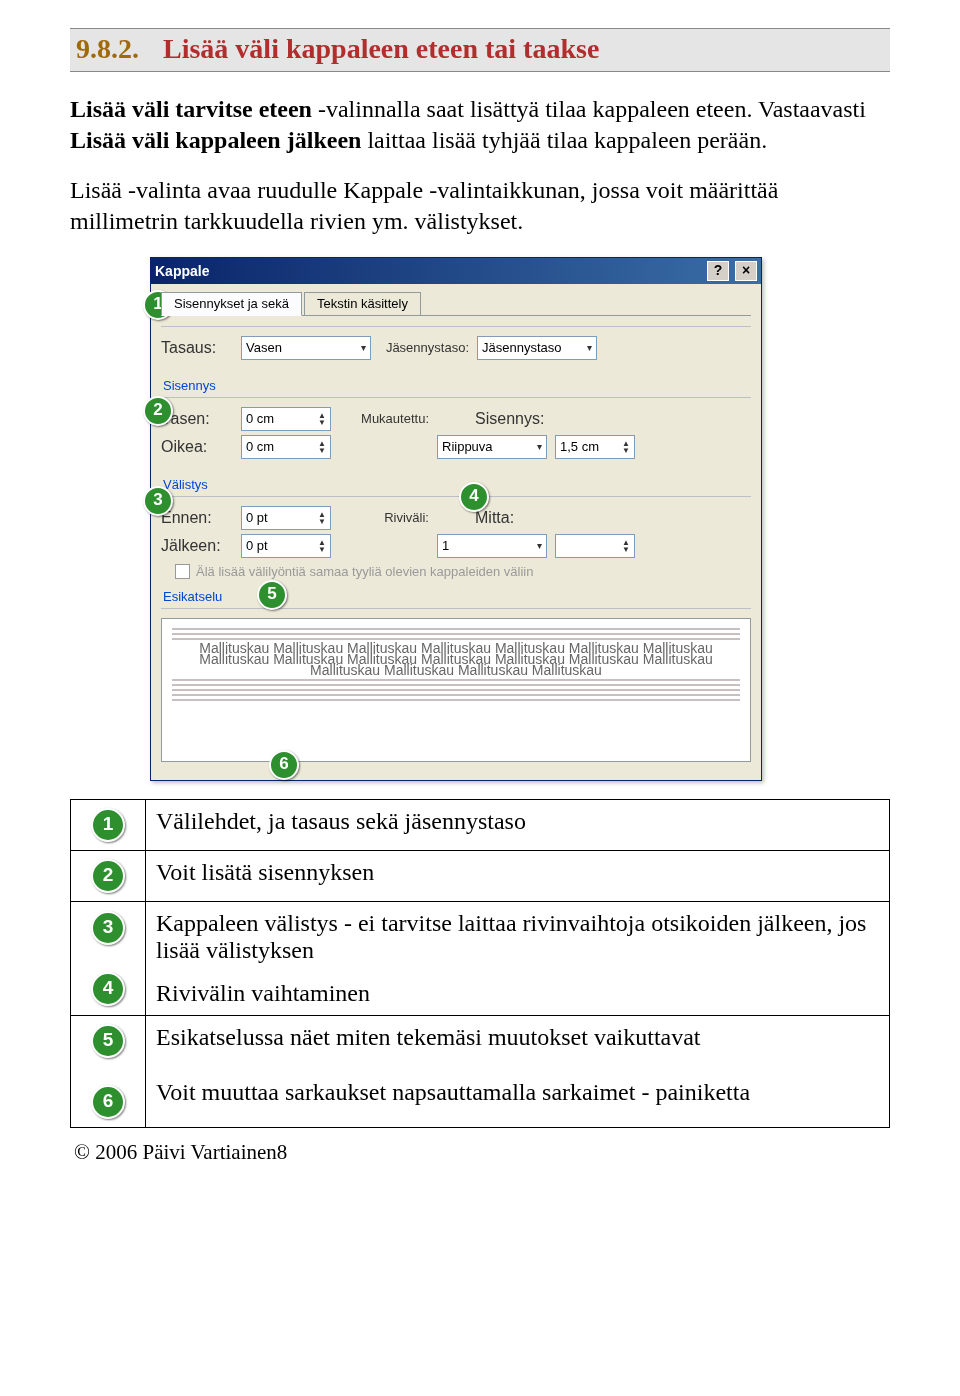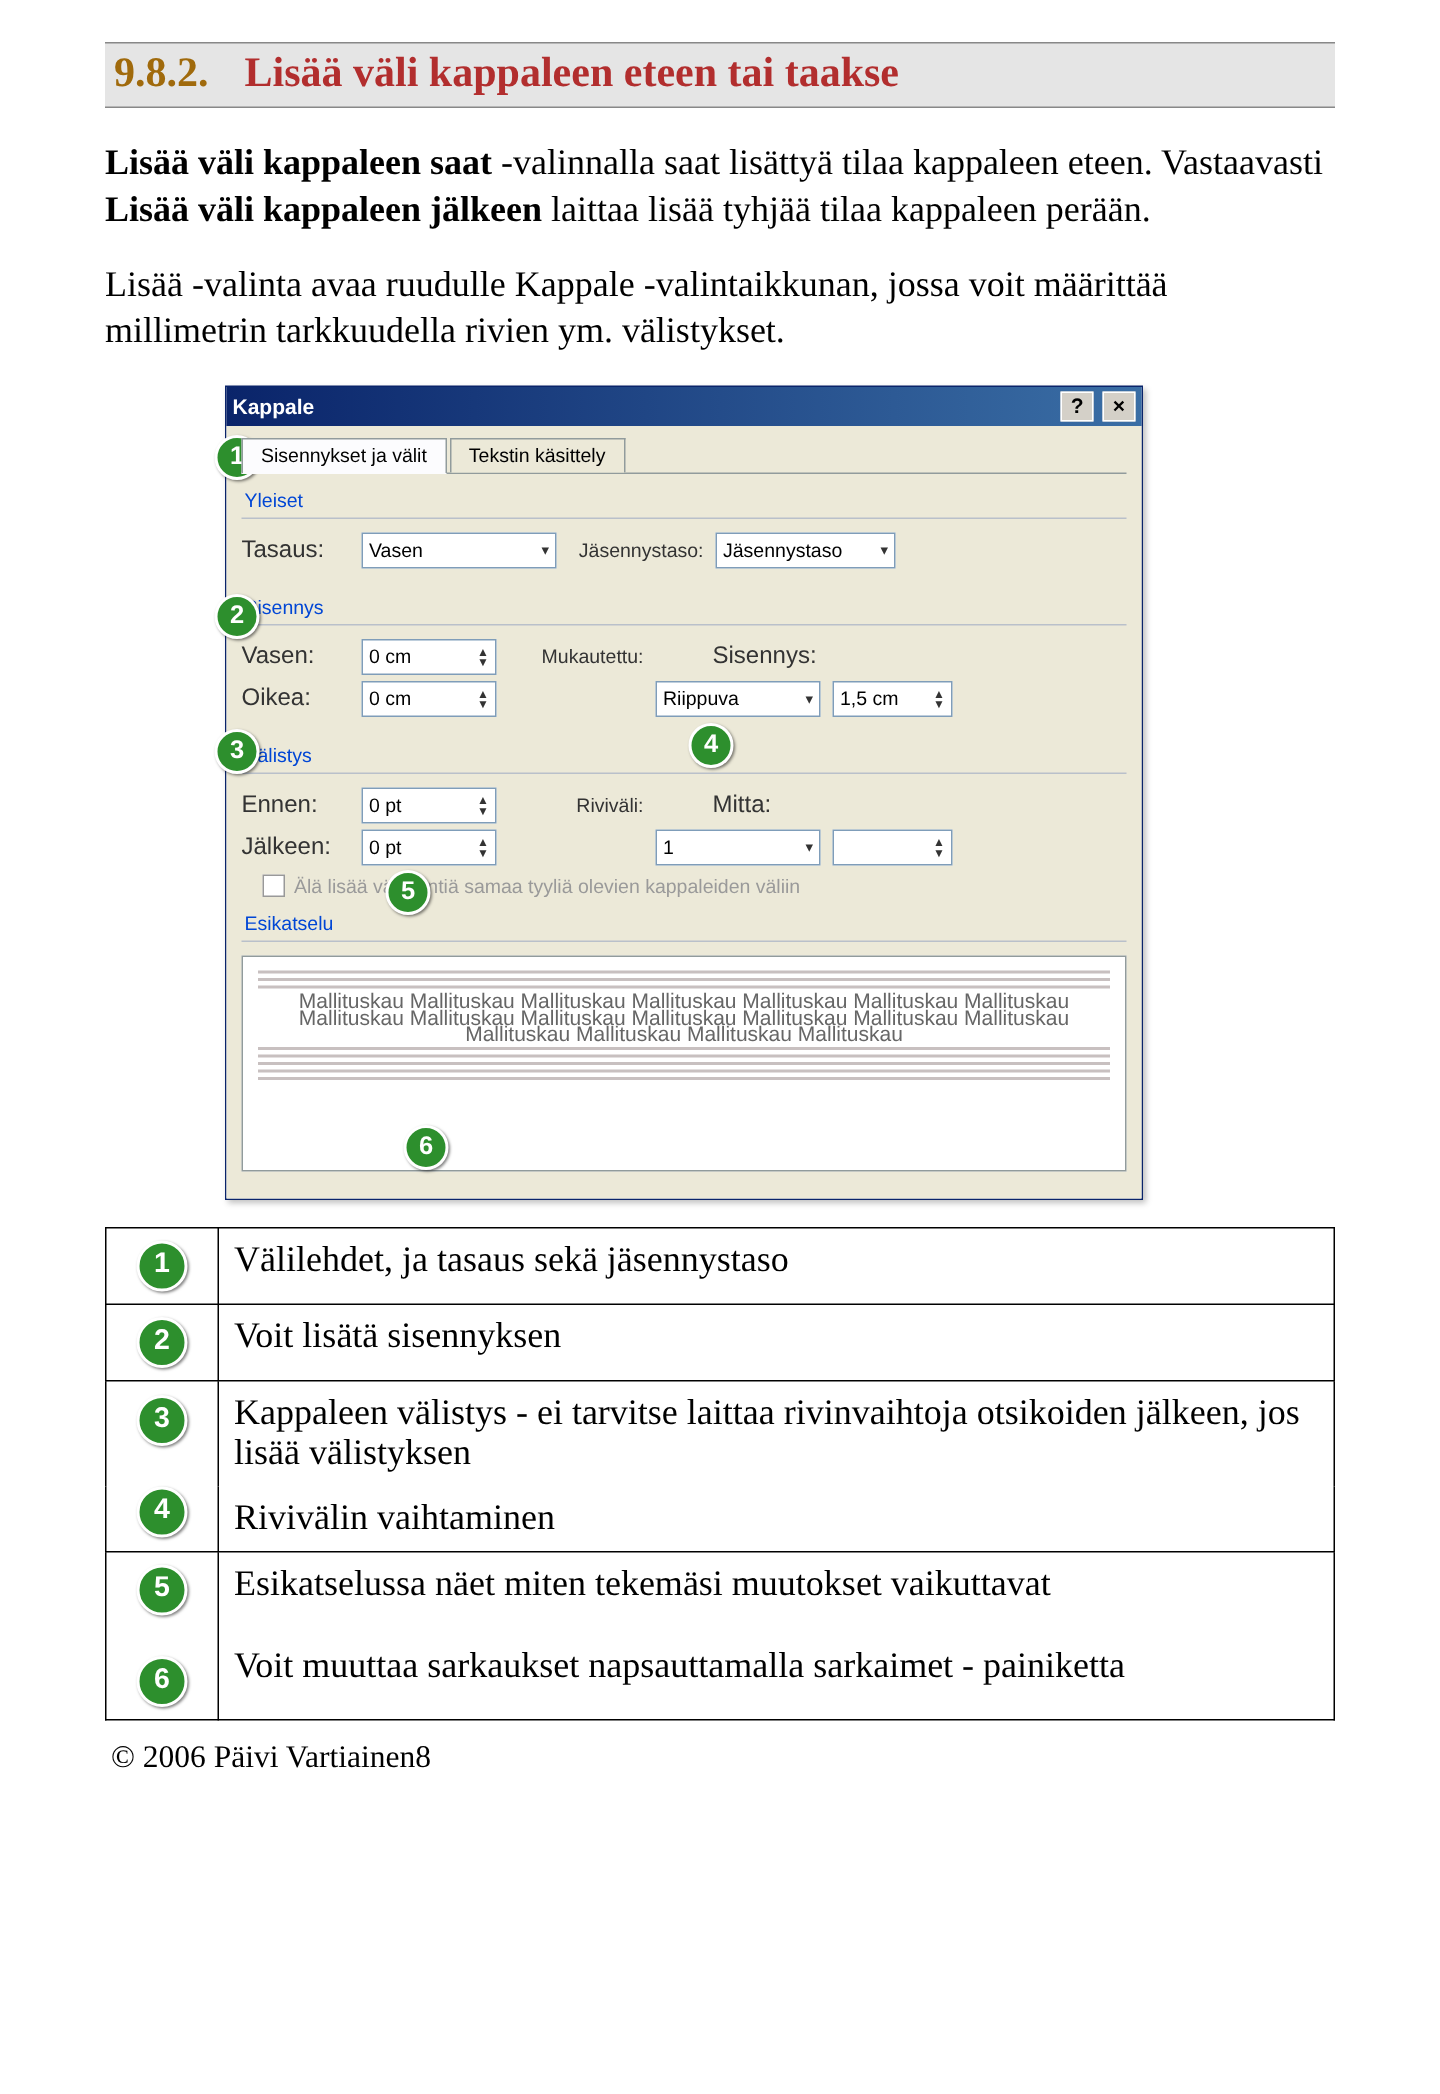--- a/index.html
+++ b/index.html
@@ -215,21 +215,21 @@
 <body>
 
 <div class="page">
 
   <div class="section-head">
     <span class="num">9.8.2.</span>
     <span class="title">Lisää väli kappaleen eteen tai taakse</span>
   </div>
 
   <p class="body">
-    <span class="bold">Lisää väli kappaleen saat</span><span> -valinnalla saat lisättyä tilaa kappaleen eteen. Vastaavasti </span><span class="bold">Lisää väli kappaleen jälkeen</span><span> laittaa lisää tyhjää tilaa kappaleen perään.</span>
+    <span class="bold">Lisää väli tarvitse eteen</span><span> -valinnalla saat lisättyä tilaa kappaleen eteen. Vastaavasti </span><span class="bold">Lisää väli kappaleen jälkeen</span><span> laittaa lisää tyhjää tilaa kappaleen perään.</span>
   </p>
 
   <p class="body">Lisää -valinta avaa ruudulle Kappale -valintaikkunan, jossa voit määrittää millimetrin tarkkuudella rivien ym. välistykset.</p>
 
   <div class="screenshot">
     <div class="titlebar">
       <span>Kappale</span>
       <span class="winbtns">
         <span>?</span>
         <span>×</span>
@@ -238,25 +238,24 @@
     <div class="dlgbody">
 
       <div class="callout" style="left:-8px; top:6px;">1</div>
       <div class="callout" style="left:-8px; top:112px;">2</div>
       <div class="callout" style="left:-8px; top:202px;">3</div>
       <div class="callout" style="left:308px; top:198px;">4</div>
       <div class="callout" style="left:106px; top:296px;">5</div>
       <div class="callout" style="left:118px; top:466px;">6</div>
 
       <div class="tabs">
-        <div class="tab active">Sisennykset ja välit</div>
+        <div class="tab active">Sisennykset ja sekä</div>
         <div class="tab">Tekstin käsittely</div>
       </div>
 
-      <div class="group-title">Yleiset</div>
       <div class="hr"></div>
       <div class="row">
         <span class="lbl">Tasaus:</span>
         <span class="combo">
           <span>Vasen</span>
           <span class="arrow">▾</span>
         </span>
         <span class="lblr">Jäsennystaso:</span>
         <span class="combo" style="width:110px">
           <span>Jäsennystaso</span>

